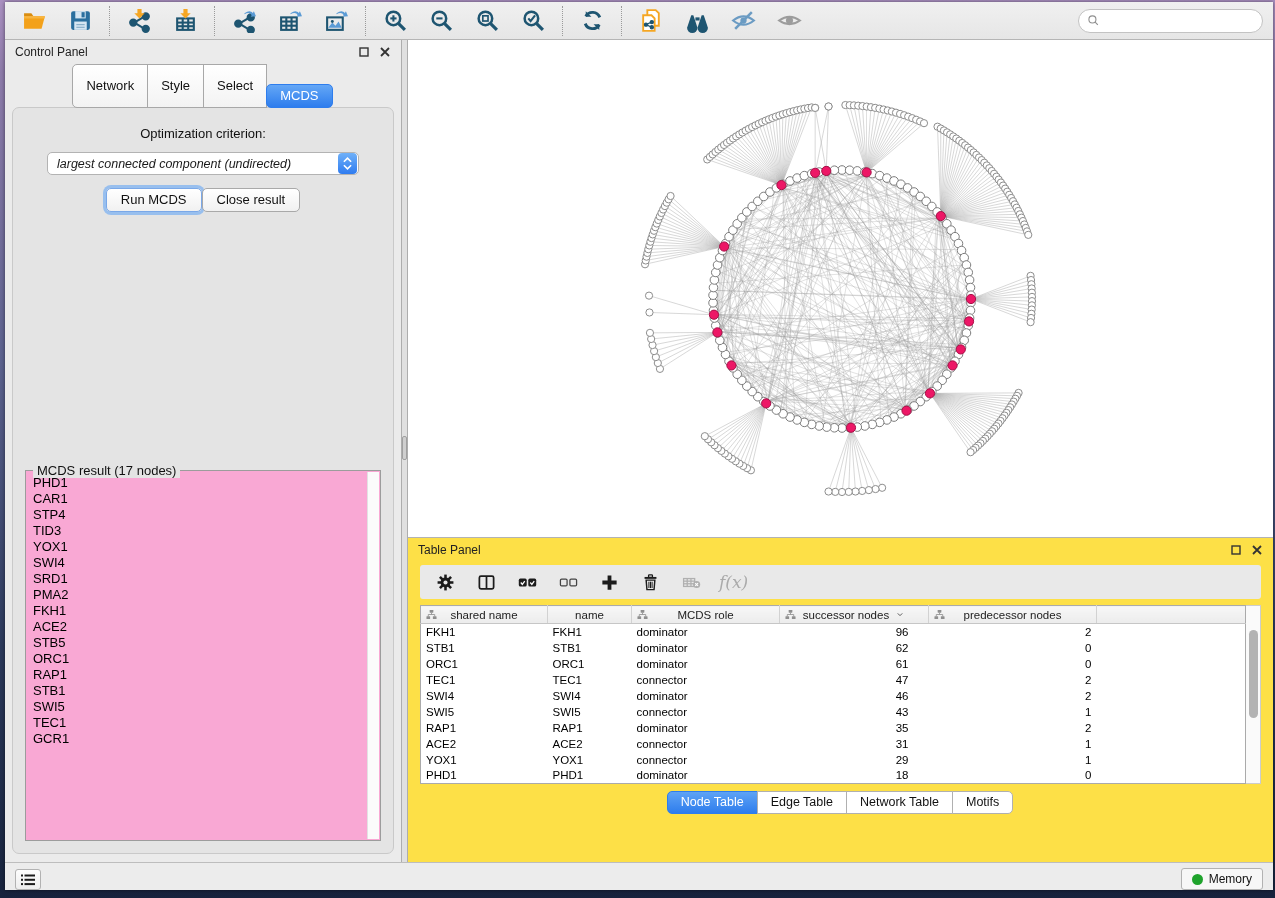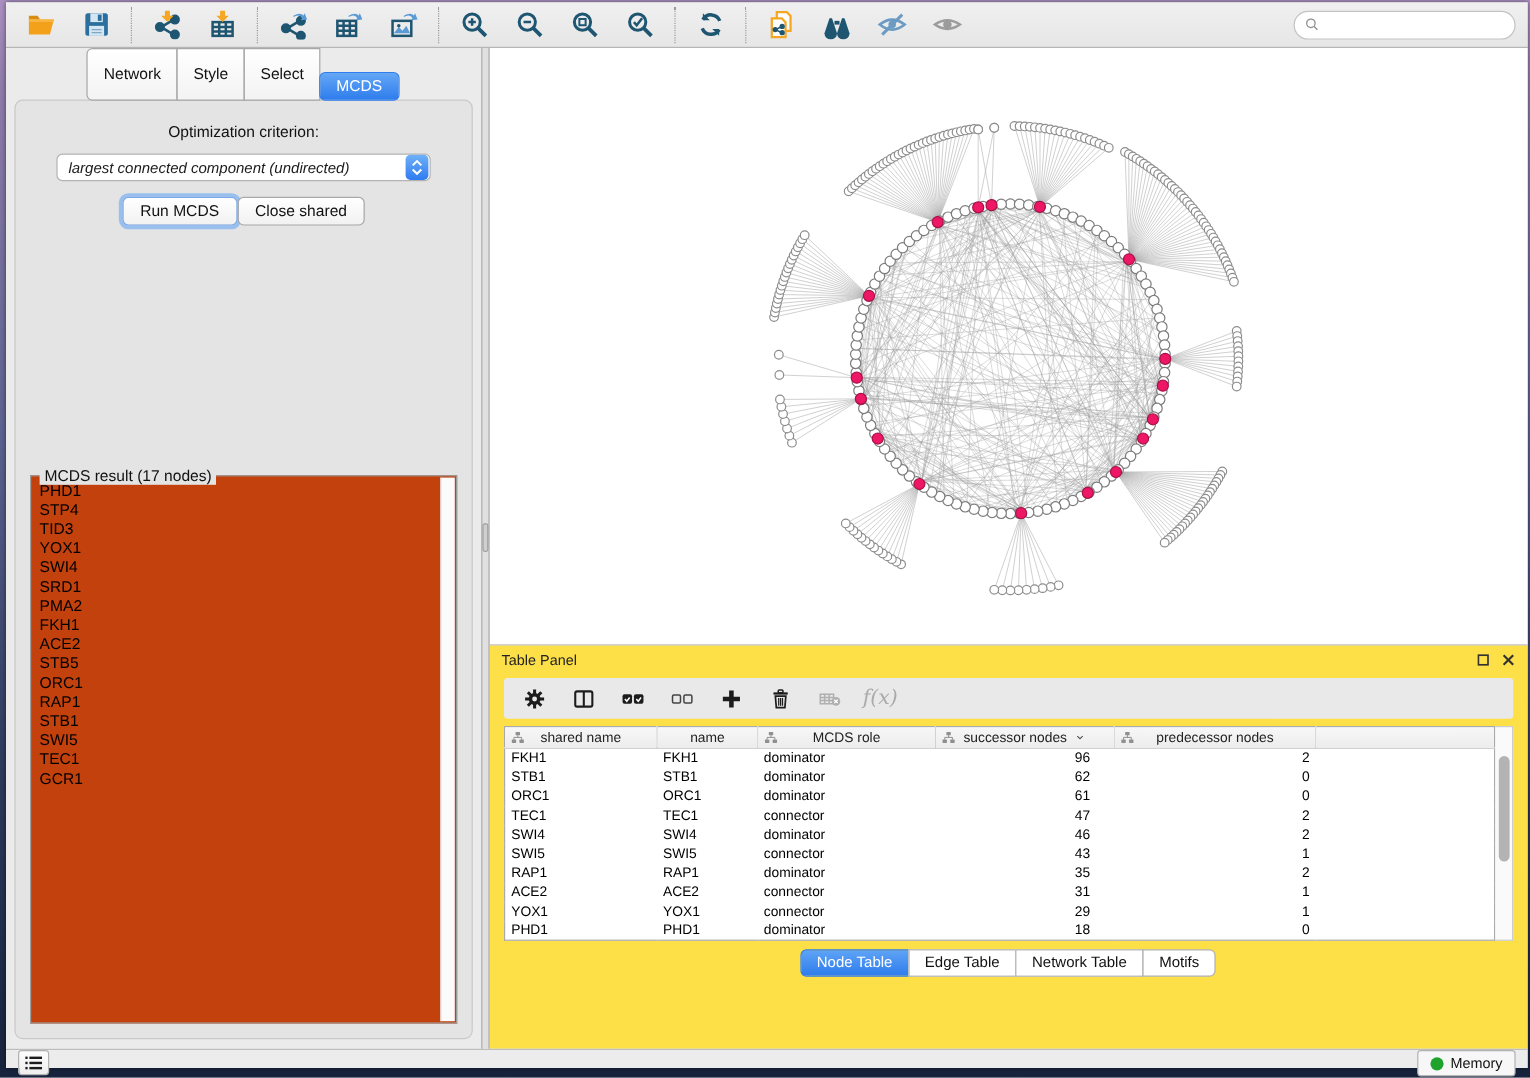--- a/index.html
+++ b/index.html
@@ -45,21 +45,21 @@
   .dropdown { width:312px; height:23px; background:#fff; border:1px solid #b3b3b3; border-radius:5px;
               display:flex; align-items:center; font-size:12.5px; position:relative; }
   .dropdown .ddtext { flex:1; padding-left:9px; white-space:nowrap; overflow:hidden;font-style:italic; }
   .stepper { width:19px; height:21px; margin:0 1px 0 4px; border-radius:4px;
              background:linear-gradient(#6fb0f8,#2f7cf0); display:flex; flex-direction:column;
              align-items:center; justify-content:center; gap:1px; }
   .btnrow { display:flex; gap:0; margin-top:13px; }
   .pushbtn { font-family:"Liberation Sans",sans-serif; font-size:13px; padding:3px 14px 4px;
              background:linear-gradient(#ffffff,#f1f1f1); border:1px solid #a9a9a9; border-radius:5px; color:#111; }
   .pushbtn.focused { box-shadow:0 0 0 3px rgba(90,160,246,.55); border-color:#7aa8e8; }
-  .resultbox { margin-top:auto; width:100%; height:457px; background:#c2410c; border:1px solid #9c9c9c;
+  .resultbox { margin-top:auto; width:100%; height:371px; background:#f9a8d4; border:1px solid #9c9c9c;
                position:relative; padding:4px 14px 4px 7px; }
   .resultlegend { position:absolute; top:-8px; left:7px; background:#e4e4e4; padding:0 4px;
                   font-size:13px; color:#111; }
   .resultlist { list-style:none; font-size:13px; line-height:16px; color:#000; }
   .resulttrack { position:absolute; top:1px; right:1px; bottom:1px; width:12px; background:#fbfbfb;
                  border-left:1px solid #e2e2e2; }
 
   
   .vsplit { width:7px; background:#e0e0e0; border-left:1px solid #adadad; border-right:1px solid #adadad;
             position:relative; flex:0 0 auto; }
@@ -106,21 +106,21 @@
   .tscroll { width:16px; background:#fafafa; border:1px solid #ccc; border-left:none; position:relative; }
   .tscroll .thumb { position:absolute; left:3px; top:24px; width:9px; height:88px; background:#b3b3b3; border-radius:5px; }
 
   .ttabs { display:flex; justify-content:center; margin:7px 0 6px; flex:0 0 auto; }
   .ttab { font-size:12.5px; padding:3px 13px 4px; background:#fff; border:1px solid #b0b0b0; margin-left:-1px; color:#111; }
   .ttab:first-child { border-radius:5px 0 0 5px; }
   .ttab:last-child { border-radius:0 5px 5px 0; }
   .ttab.active { background:linear-gradient(#5ea3f5,#2e7ded); color:#fff; border-color:#2e7ded; }
 
   
-  .statusbar { height:16px; background:#ececec; border-top:1px solid #bdbdbd; display:flex; align-items:flex-start;
+  .statusbar { height:28px; background:#ececec; border-top:1px solid #bdbdbd; display:flex; align-items:flex-end;
                padding:0 10px; flex:0 0 auto; }
   .listbtn { width:26px; height:21px; background:linear-gradient(#fdfdfd,#eee); border:1px solid #b2b2b2;
              border-radius:3px; display:flex; align-items:center; justify-content:center; }
   .membtn { margin-left:auto; height:22px; background:#f7f7f7; border:1px solid #b2b2b2; border-radius:3px;
             display:flex; align-items:center; gap:6px; padding:0 10px; font-size:12px; color:#111; }
   .memdot { width:11px; height:11px; border-radius:50%; background:#1fa32c; }
 </style>
 </head>
 <body>
 
@@ -295,20 +295,35 @@
           <circle cx="10" cy="10" r="6.5" fill="none" stroke="#8f8f8f" stroke-width="2"></circle>
           <line x1="15" y1="15" x2="20" y2="20" stroke="#8f8f8f" stroke-width="2"></line>
         </svg>
       <input placeholder="" style="">
     </div>
   </div>
 
   <div class="main">
 
     <div class="cpanel">
+      <div class="panel-titlerow">
+        <span class="panel-title">Control Panel</span>
+        <span class="winbtns">
+          <button class="winbtn">
+              <svg width="10" height="10" viewBox="0 0 10 10">
+                <rect x="1" y="1" width="8" height="8" fill="none" stroke="#333" stroke-width="1.4"></rect>
+              </svg>
+            </button>
+          <button class="winbtn">
+              <svg width="10" height="10" viewBox="0 0 10 10">
+                <path d="M1 1l8 8M9 1l-8 8" stroke="#333" stroke-width="1.8"></path>
+              </svg>
+            </button>
+        </span>
+      </div>
       <div class="ctabs">
           <button class="ctab">Network</button>
           <button class="ctab">Style</button>
           <button class="ctab">Select</button>
           <button class="ctab active">MCDS</button>
         </div>
       <div class="cbody">
         <div class="optlabel">Optimization criterion:</div>
         <div class="dropdown">
           <span class="ddtext">largest connected component (undirected)</span>
@@ -316,26 +331,27 @@
             <svg width="9" height="6" viewBox="0 0 10 6">
                 <path d="M1 5l4-4 4 4" fill="none" stroke="#fff" stroke-width="1.8"></path>
               </svg>
             <svg width="9" height="6" viewBox="0 0 10 6">
                 <path d="M1 1l4 4 4-4" fill="none" stroke="#fff" stroke-width="1.8"></path>
               </svg>
           </span>
         </div>
         <div class="btnrow">
           <button class="pushbtn focused">Run MCDS</button>
-          <button class="pushbtn">Close shared</button>
+          <button class="pushbtn">Close result</button>
         </div>
         <div class="resultbox">
           <span class="resultlegend">MCDS result (17 nodes)</span>
           <ul class="resultlist">
               <li>PHD1</li>
+              <li>CAR1</li>
               <li>STP4</li>
               <li>TID3</li>
               <li>YOX1</li>
               <li>SWI4</li>
               <li>SRD1</li>
               <li>PMA2</li>
               <li>FKH1</li>
               <li>ACE2</li>
               <li>STB5</li>
               <li>ORC1</li>

